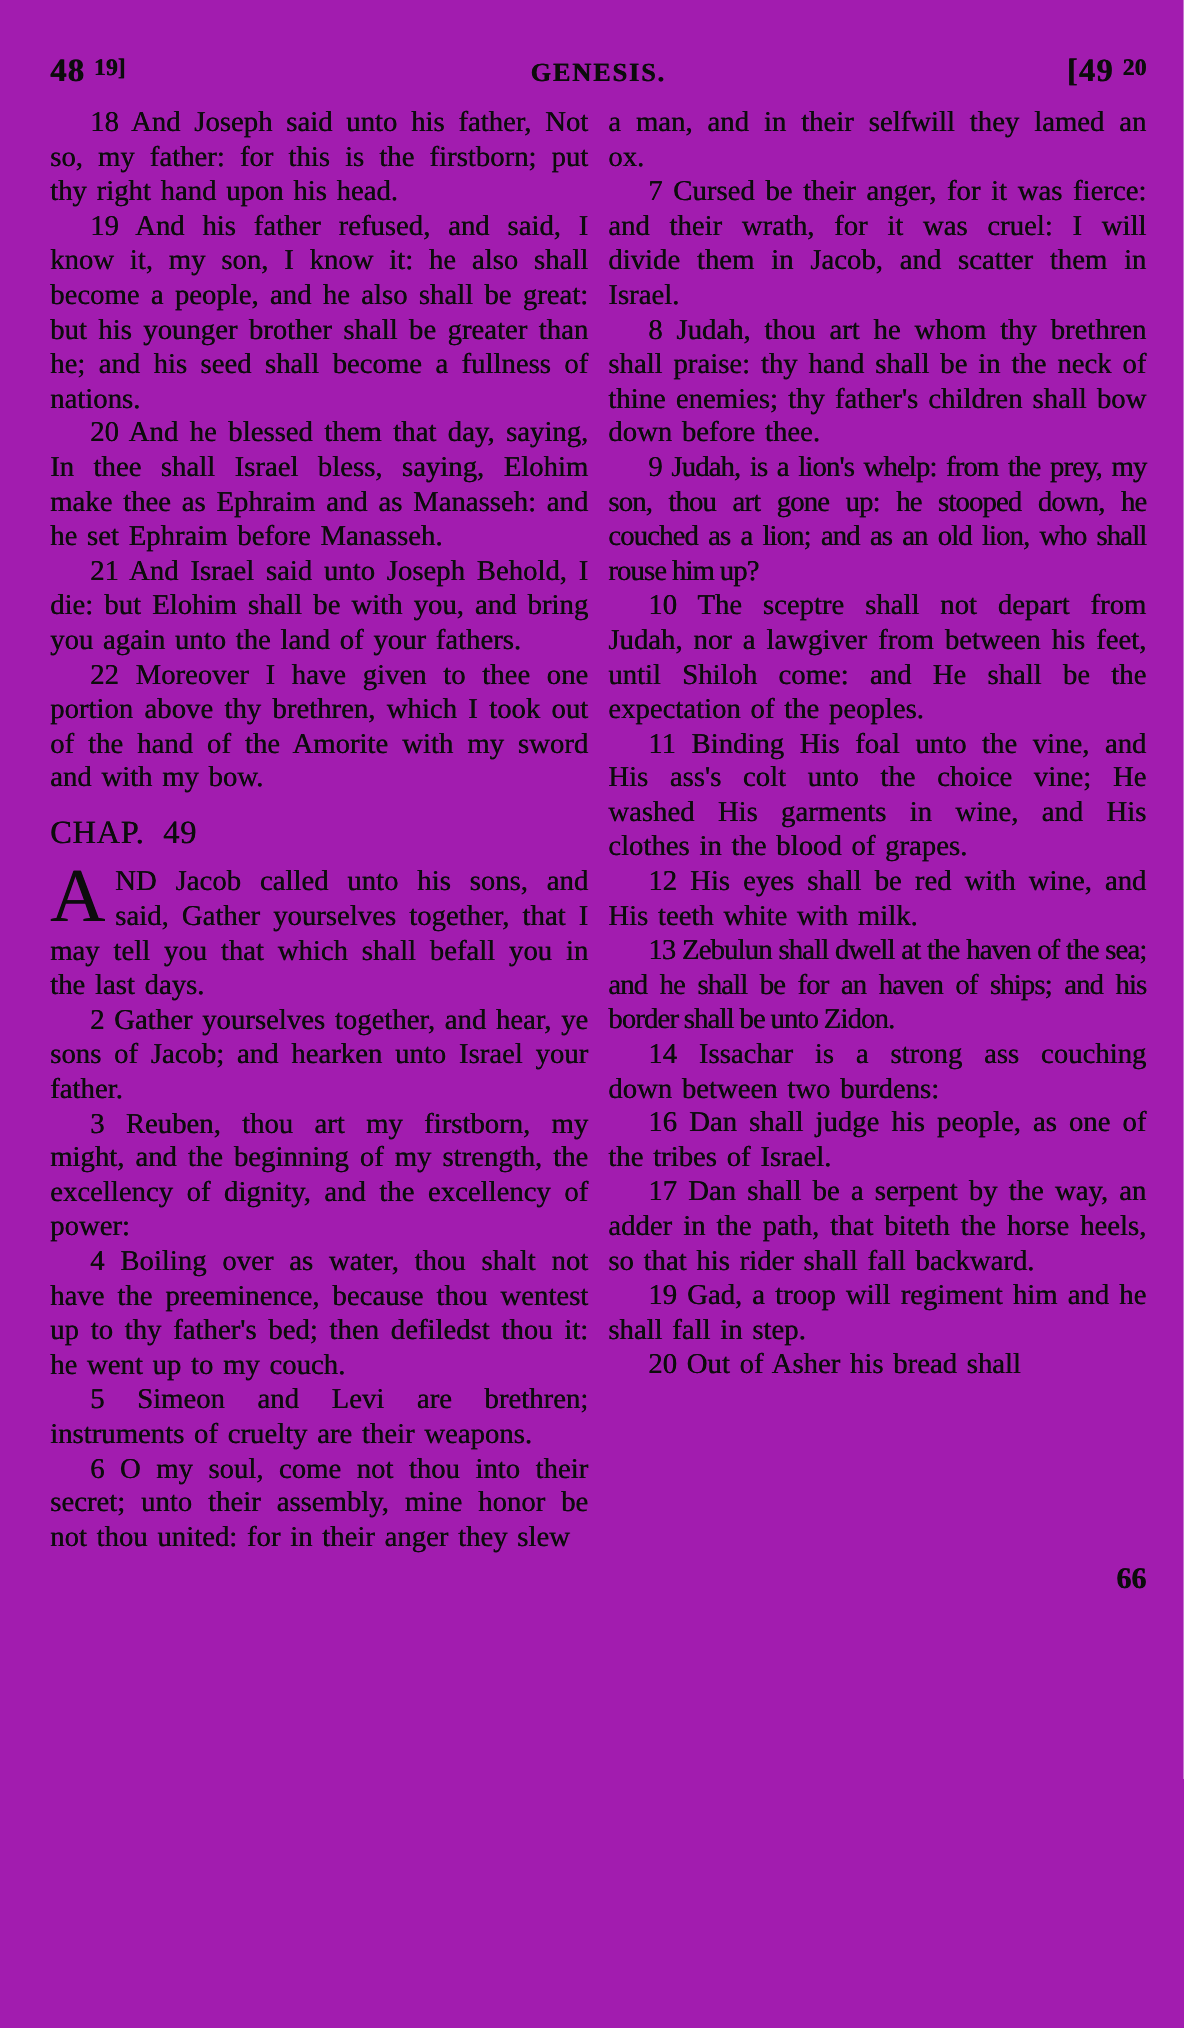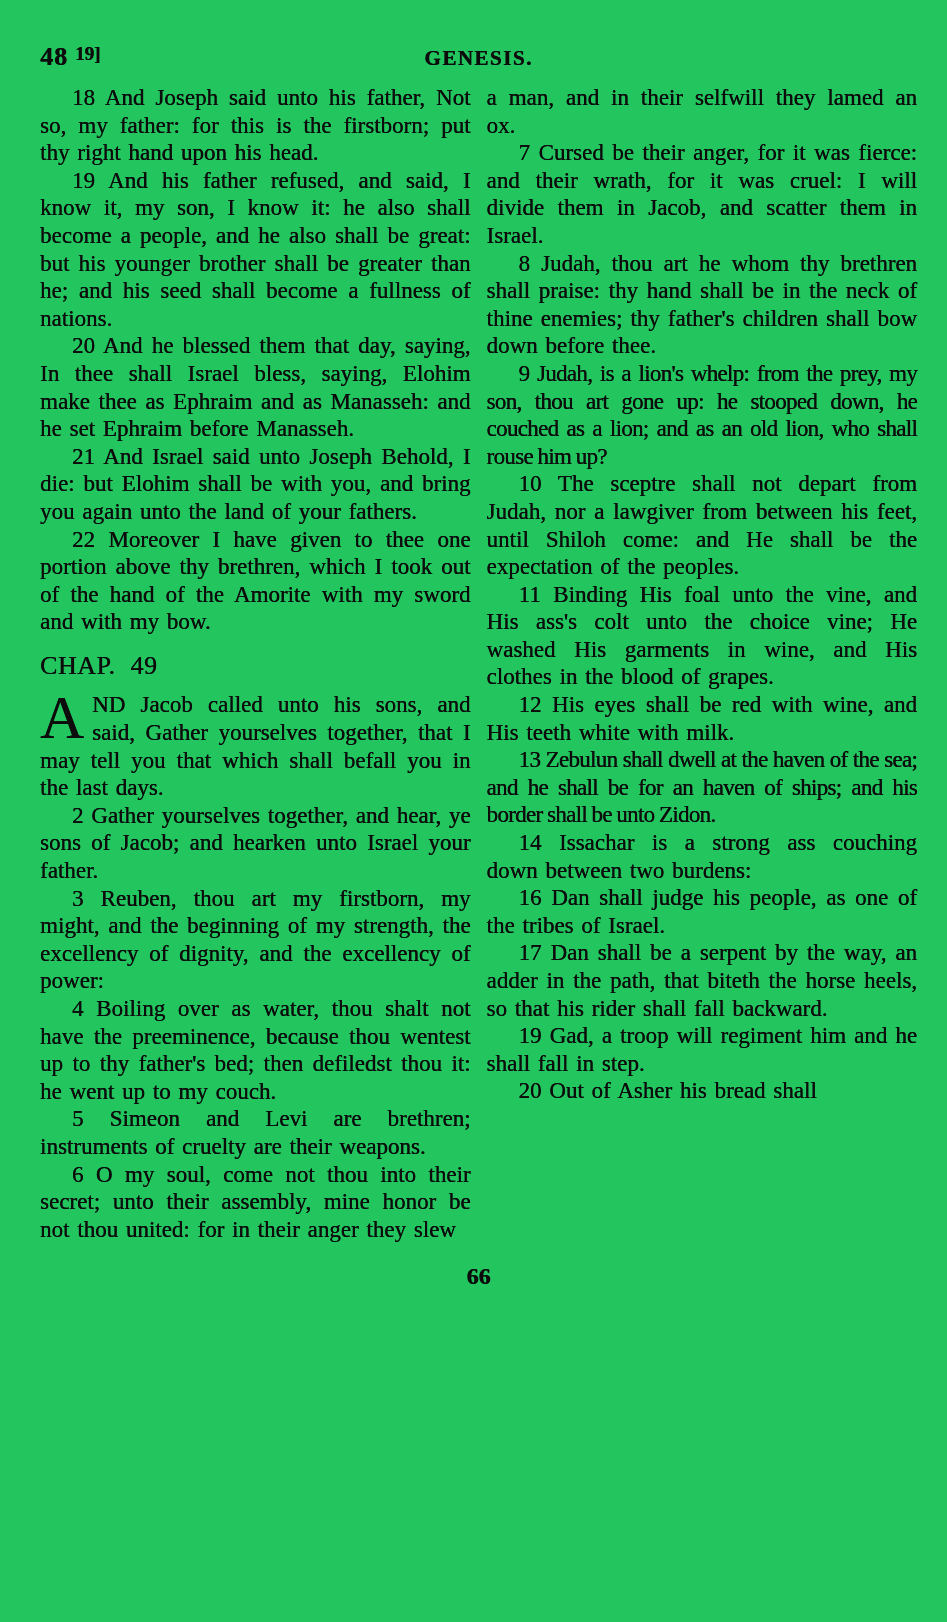--- a/index.html
+++ b/index.html
@@ -1,20 +1,20 @@
 <!DOCTYPE html>
 <html><head>
 <meta charset="utf-8">
 <style>
   html, body { margin: 0; padding: 0; background: #ffffff; }
   .page {
     width: 947px;
     height: 1622px;
     box-sizing: border-box;
-    background: #22c55e;
+    background: #a21caf;
     color: #0c0c0c;
     font-family: "Liberation Serif", serif;
     padding: 42px 30px 0 40px;
     overflow: hidden;
   }
   .header {
     display: grid;
     grid-template-columns: 1fr auto 1fr;
     align-items: baseline;
   }
@@ -58,37 +58,40 @@
     letter-spacing: 0.5px;
     word-spacing: 8px;
   }
   .dropcap {
     float: left;
     font-size: 61px;
     line-height: 46px;
     padding: 4px 8px 0 0;
   }
   .footer {
-    text-align: center;
-    margin-top: 20px;
+    text-align: right;
+    margin-top: 7px;
     font-size: 24px;
     font-weight: 700;
     text-shadow: 0.4px 0 0 currentColor;
   }
 </style>
 </head>
 <body>
 
 <div class="page">
 
   <div class="header">
     <div class="folio-left">
       <span class="folio-main">48</span><span class="folio-sup">19]</span>
     </div>
     <div class="page-title">GENESIS.</div>
+    <div class="folio-right">
+      <span class="folio-main">[49</span><span class="folio-sup">20</span>
+    </div>
   </div>
 
   <div class="columns">
     <div class="col">
         <p class="verse">18 And Joseph said unto his father, Not so, my father: for this is the firstborn; put thy right hand upon his head.</p>
         <p class="verse">19 And his father refused, and said, I know it, my son, I know it: he also shall become a people, and he also shall be great: but his younger brother shall be greater than he; and his seed shall become a fullness of nations.</p>
         <p class="verse">20 And he blessed them that day, saying, In thee shall Israel bless, saying, Elohim make thee as Ephraim and as Manasseh: and he set Ephraim before Manasseh.</p>
         <p class="verse">21 And Israel said unto Joseph Behold, I die: but Elohim shall be with you, and bring you again unto the land of your fathers.</p>
         <p class="verse">22 Moreover I have given to thee one portion above thy brethren, which I took out of the hand of the Amorite with my sword and with my bow.</p>
         <div class="chapter-heading">CHAP. 49</div>

